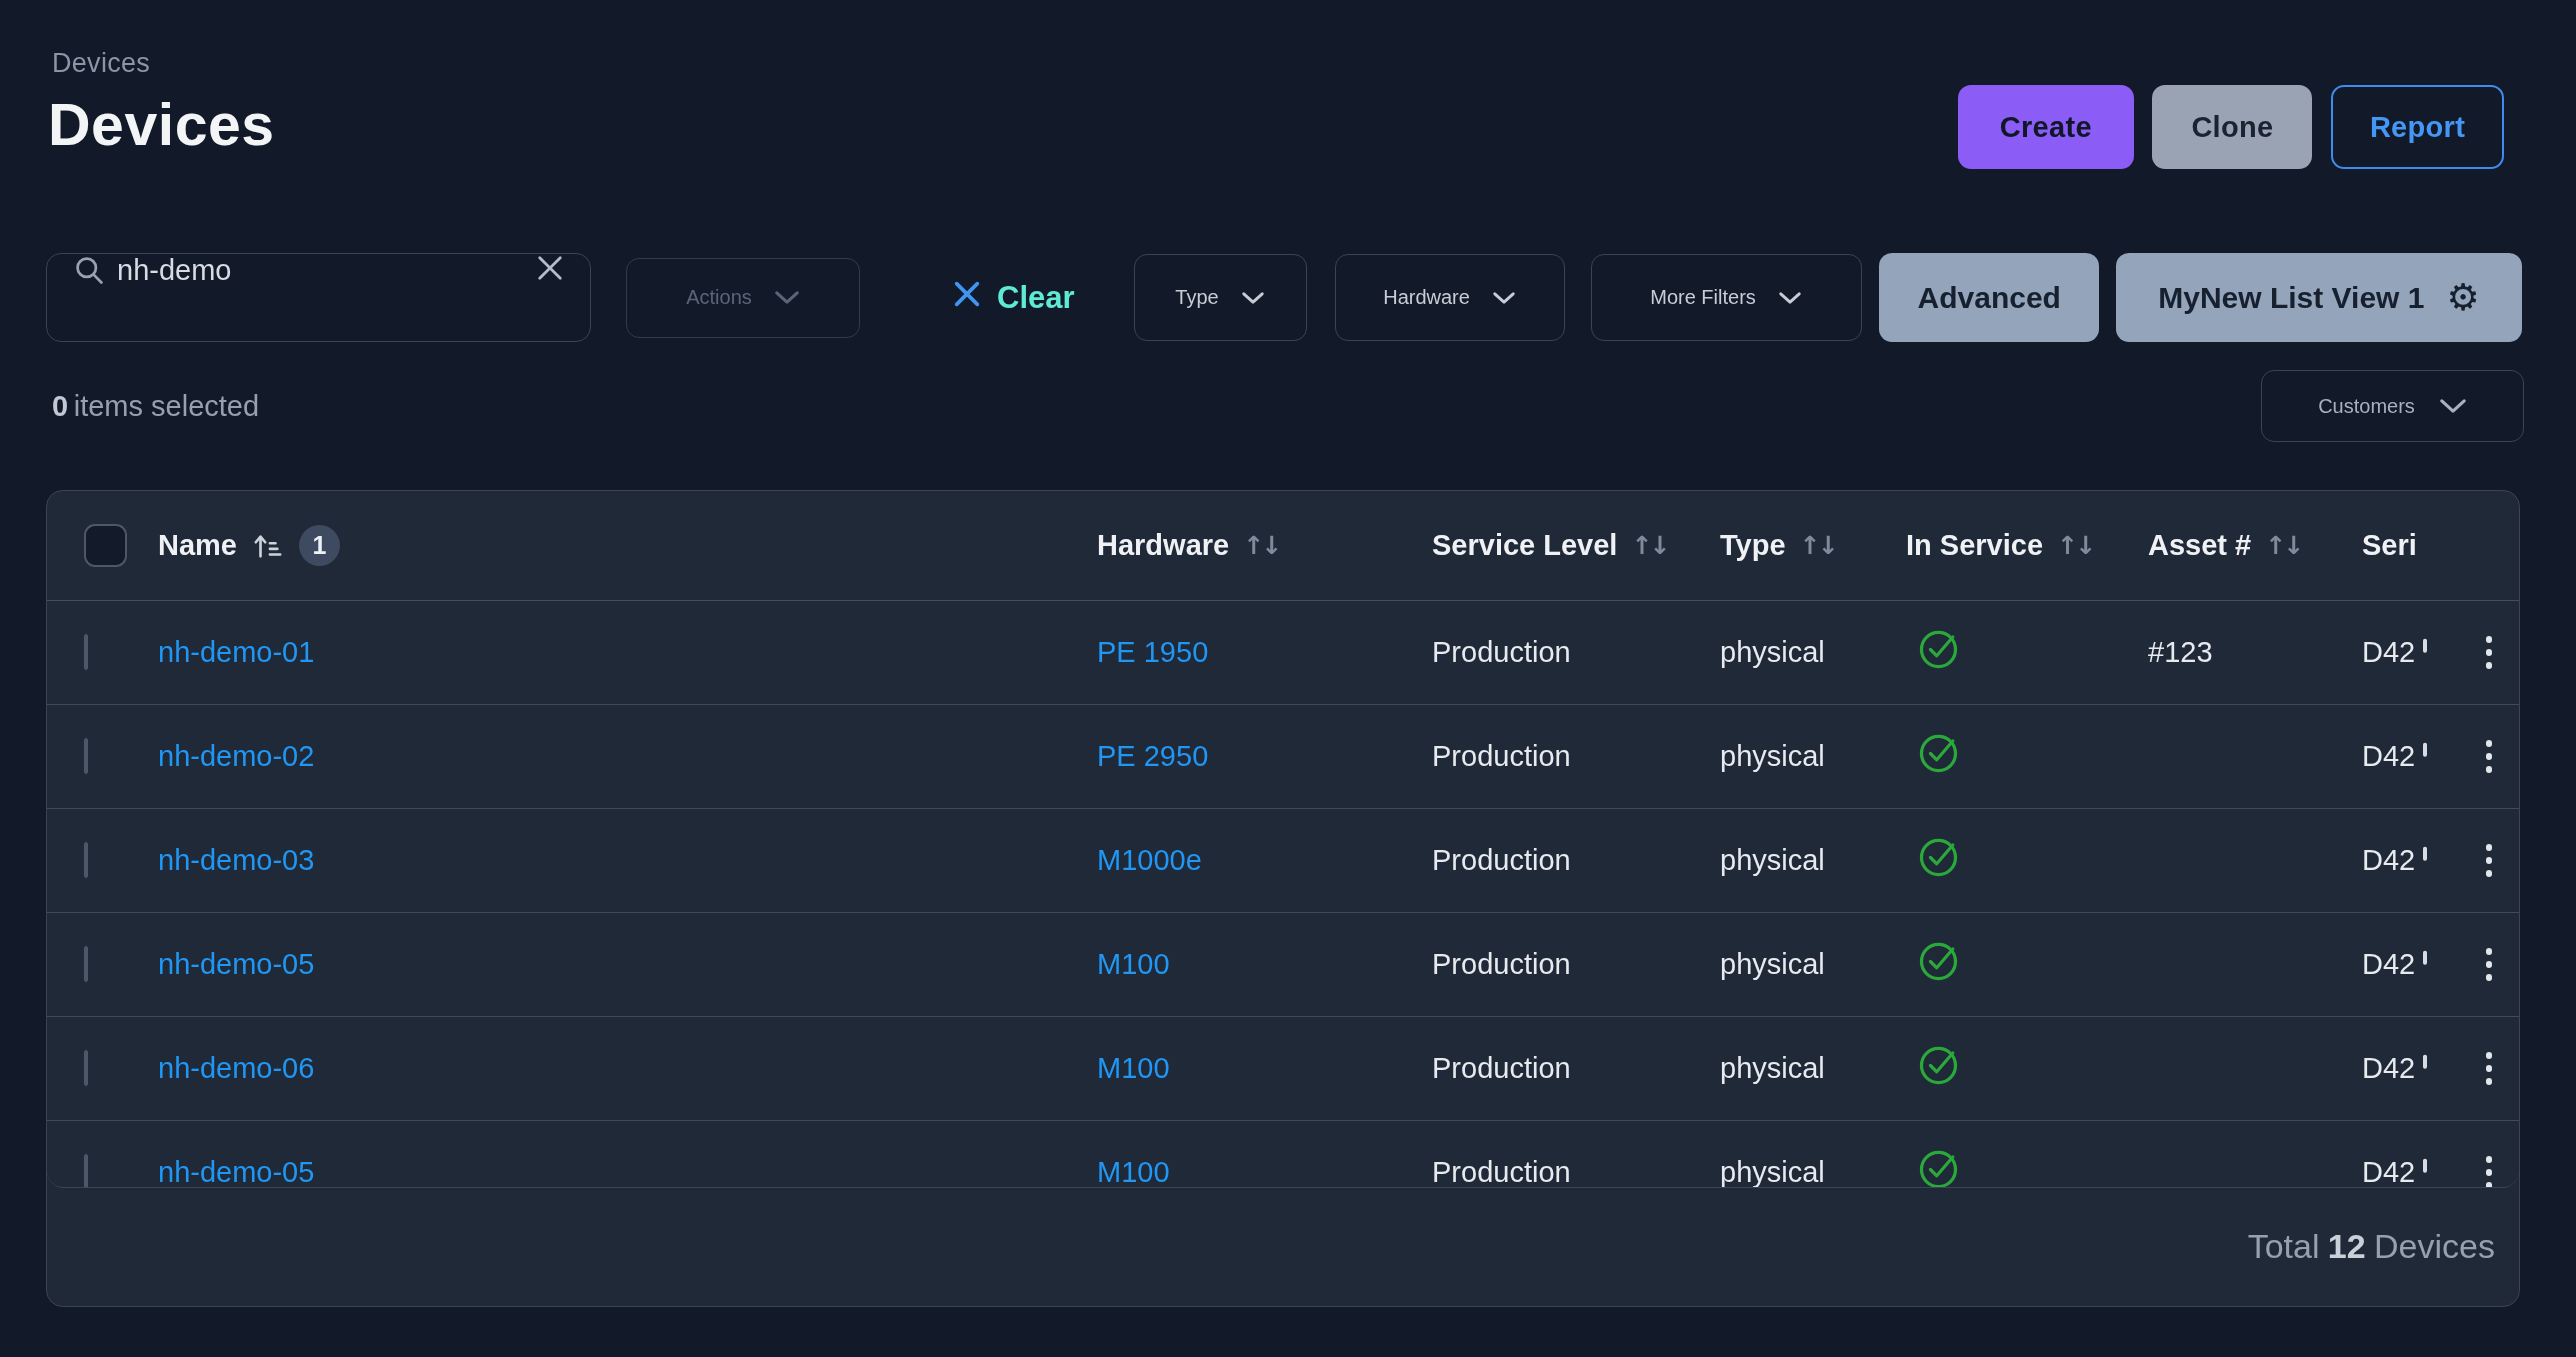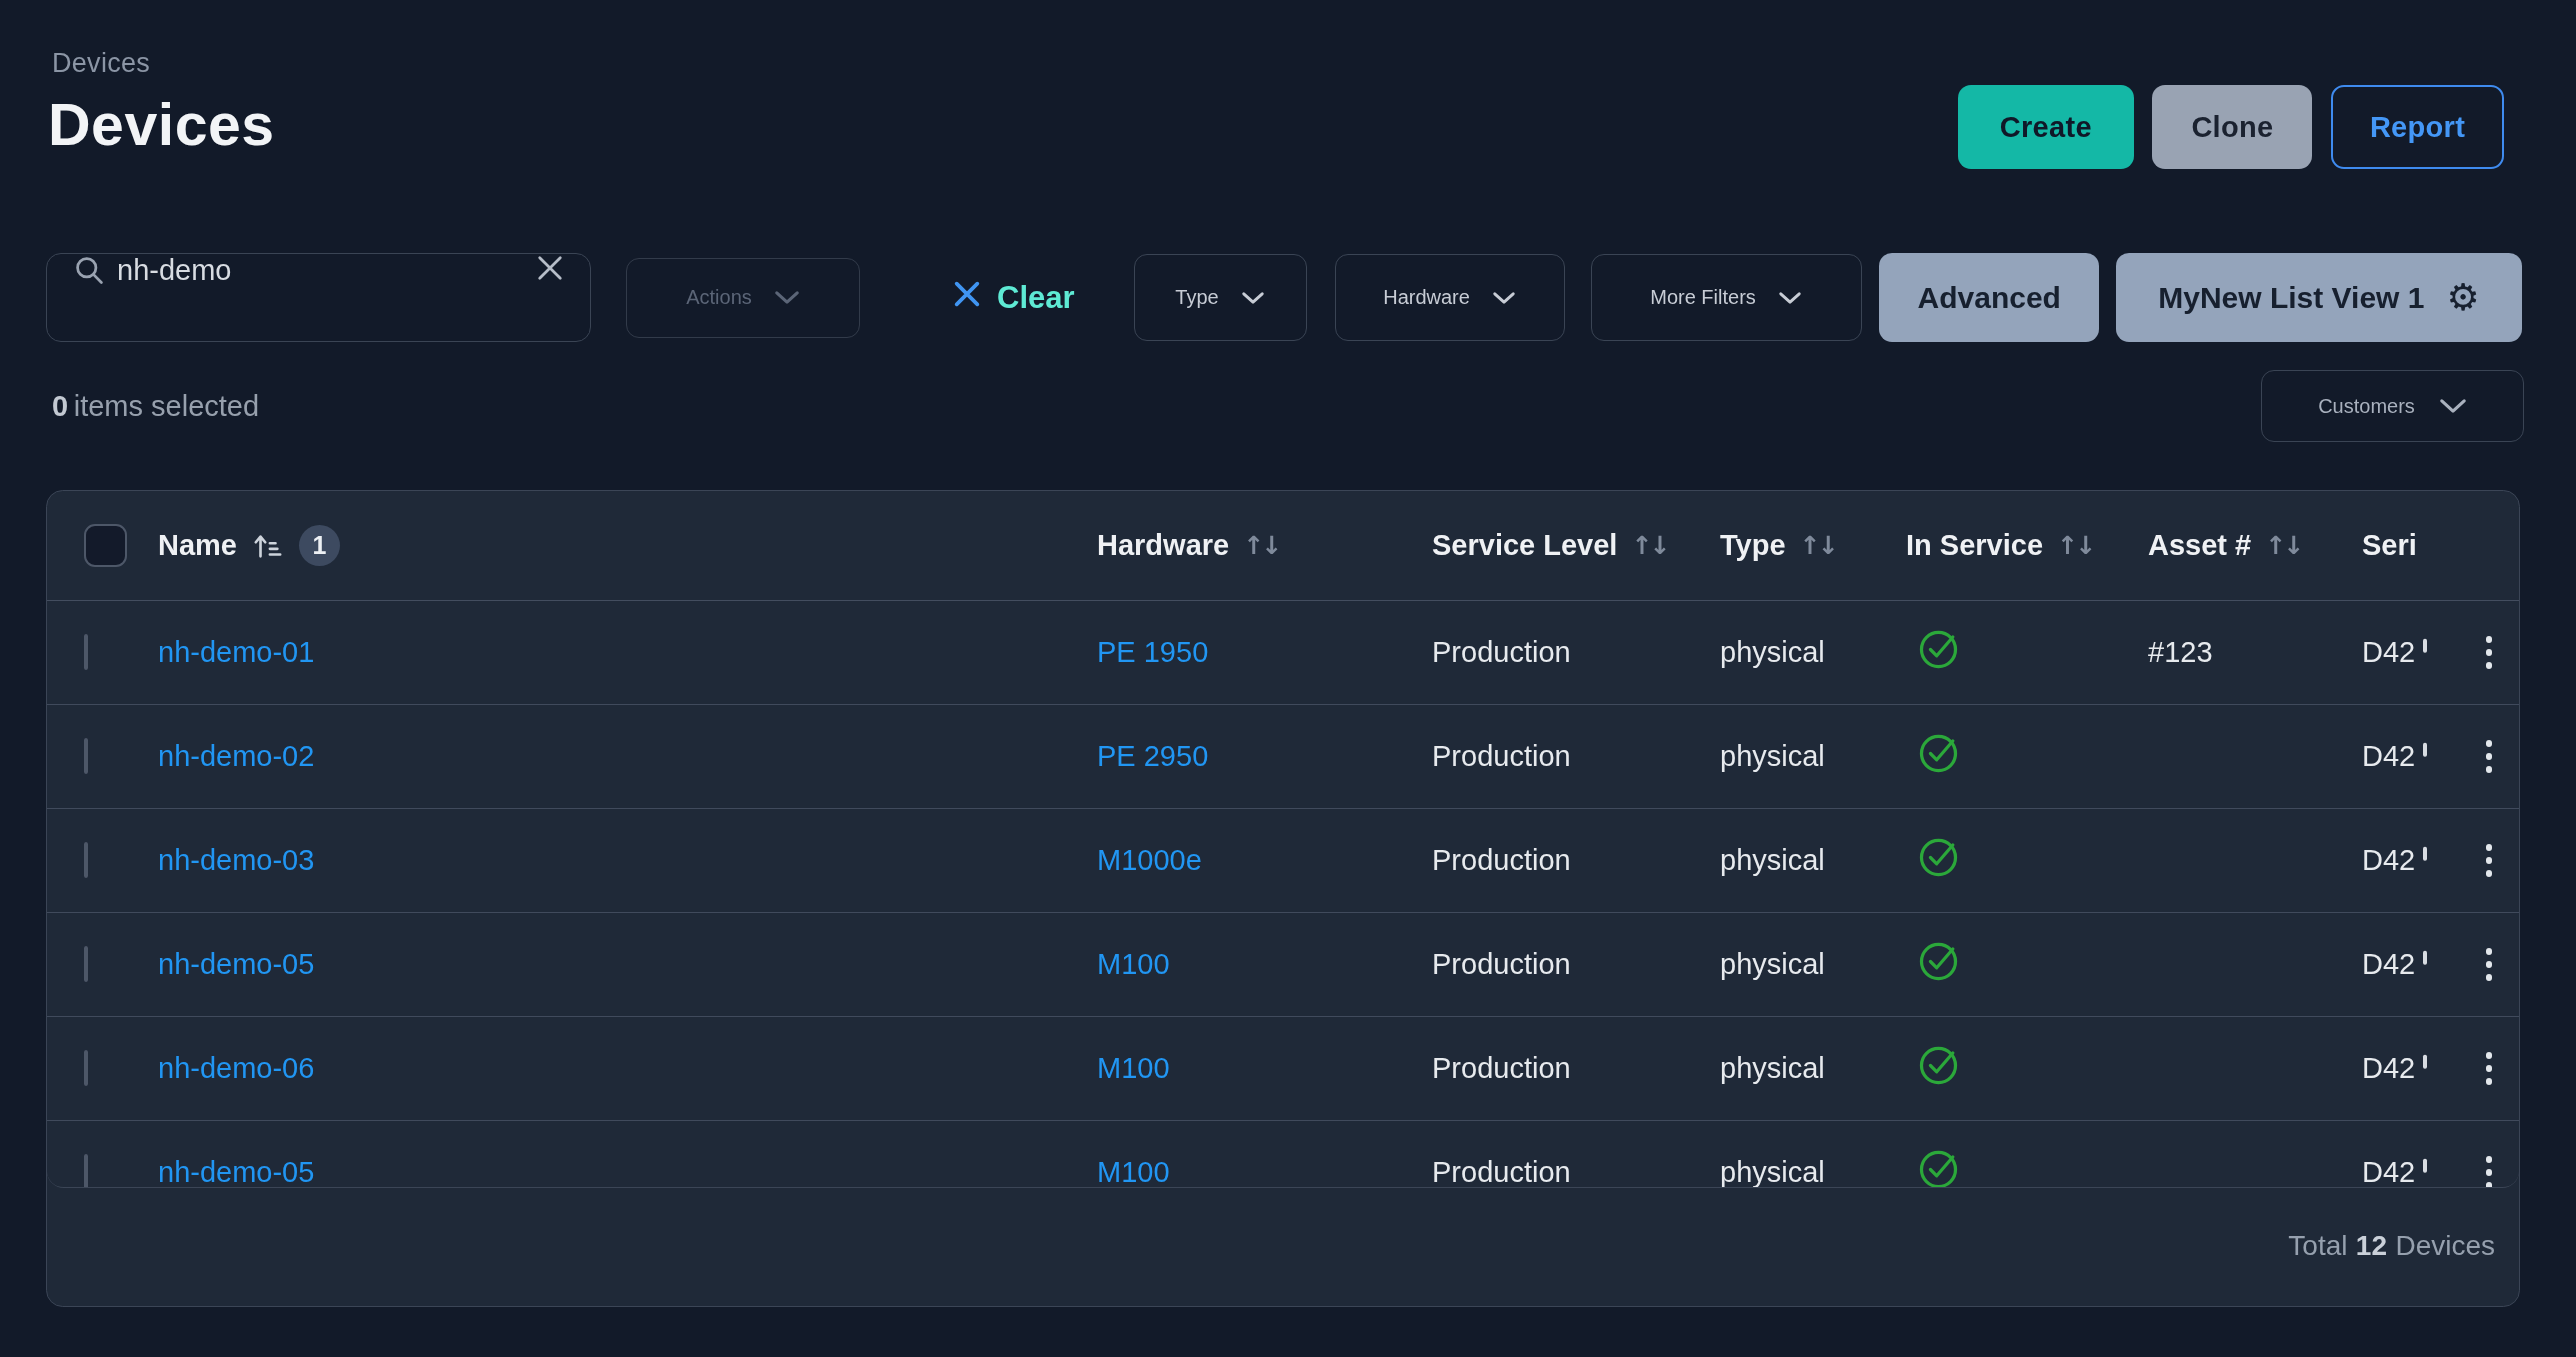--- a/index.html
+++ b/index.html
@@ -24,21 +24,21 @@
   .top-buttons {
     position: absolute; top: 85px; right: 72px;
     display: flex; gap: 18.6px;
   }
   .btn {
     height: 84px; border-radius: 13px; border: none;
     font-family: inherit; font-size: 29px; font-weight: 700;
     display: inline-flex; align-items: center; justify-content: center;
     cursor: pointer; letter-spacing: 0.3px;
   }
-  .btn-create { width: 176px; background: #14b8a6; color: #101828; }
+  .btn-create { width: 176px; background: #8b5cf6; color: #101828; }
   .btn-clone  { width: 160px; background: #99A3B3; color: #1B2230; }
   .btn-report { width: 173px; background: transparent; border: 2.8px solid #3F8BEF; color: #4497F6; }
 
   
   .toolbar { position: absolute; top: 253px; left: 46px; right: 51px; height: 89px;
              display: flex; align-items: center; }
   .search-box {
     width: 545px; height: 89px; border: 1.9px solid #3A4454; border-radius: 15px;
     display: flex; align-items: flex-start; padding: 0 26px; gap: 11px; background: transparent;
   }
@@ -125,21 +125,21 @@
     display: inline-block; width: 4.6px; height: 14px; background: #D8DCE2;
     border-radius: 1.9px; margin-left: 7.4px; transform: translateY(-9.3px);
   }
   .kebab { display: flex; flex-direction: column; gap: 6.5px; align-items: center;
            justify-self: center; cursor: pointer; padding: 5.6px; background: none; border: none; }
   .kebab i { width: 6.5px; height: 6.5px; border-radius: 50%; background: #E3E7EC; display: block; }
   .check-icon { margin-left: 11px; display: inline-flex; }
 
   .tfoot {
     height: 116px; display: flex; align-items: center; justify-content: flex-end;
-    padding-right: 24px; font-size: 28px; color: #96A0AE; gap: 8.4px; margin-left: 13px;
+    padding-right: 24px; font-size: 34px; color: #96A0AE; gap: 8.4px; margin-left: 13px;
   }
   .tfoot b { color: #CAD0D9; font-weight: 700; }
 </style>
 </head>
 <body>
 
 <div class="page">
 
   <div class="breadcrumb">Devices</div>
   <h1 class="page-title">Devices</h1>

